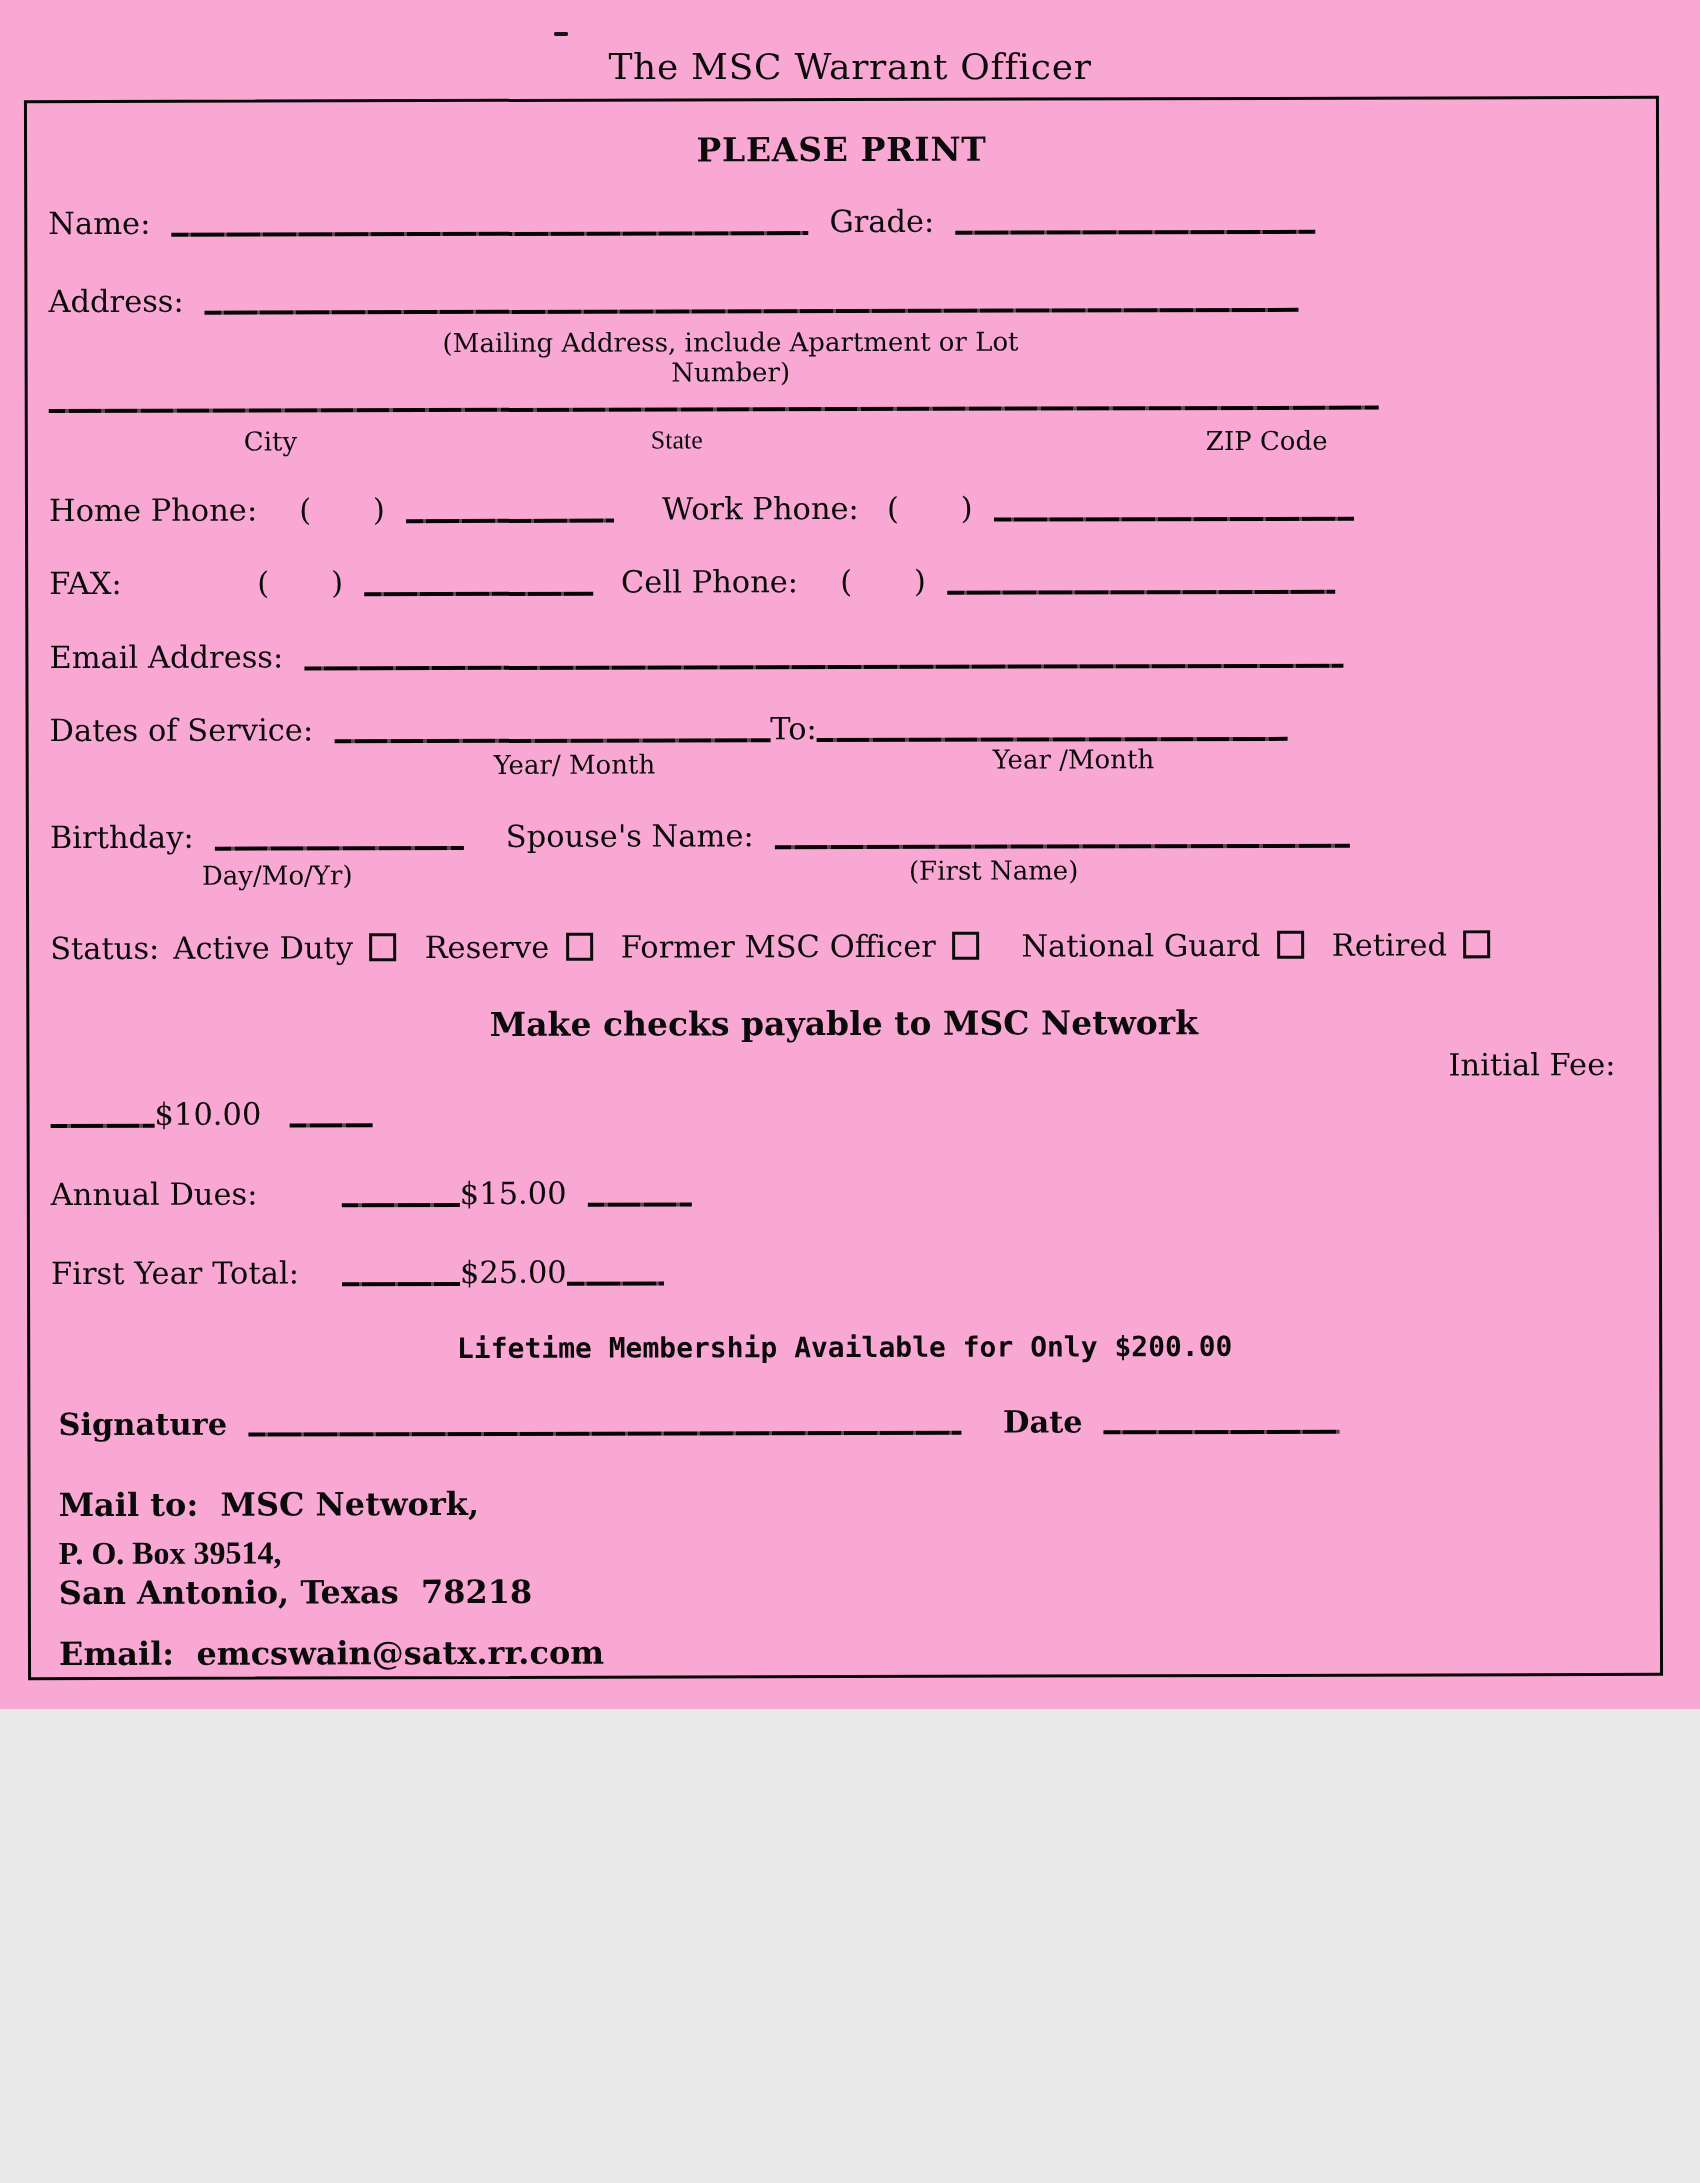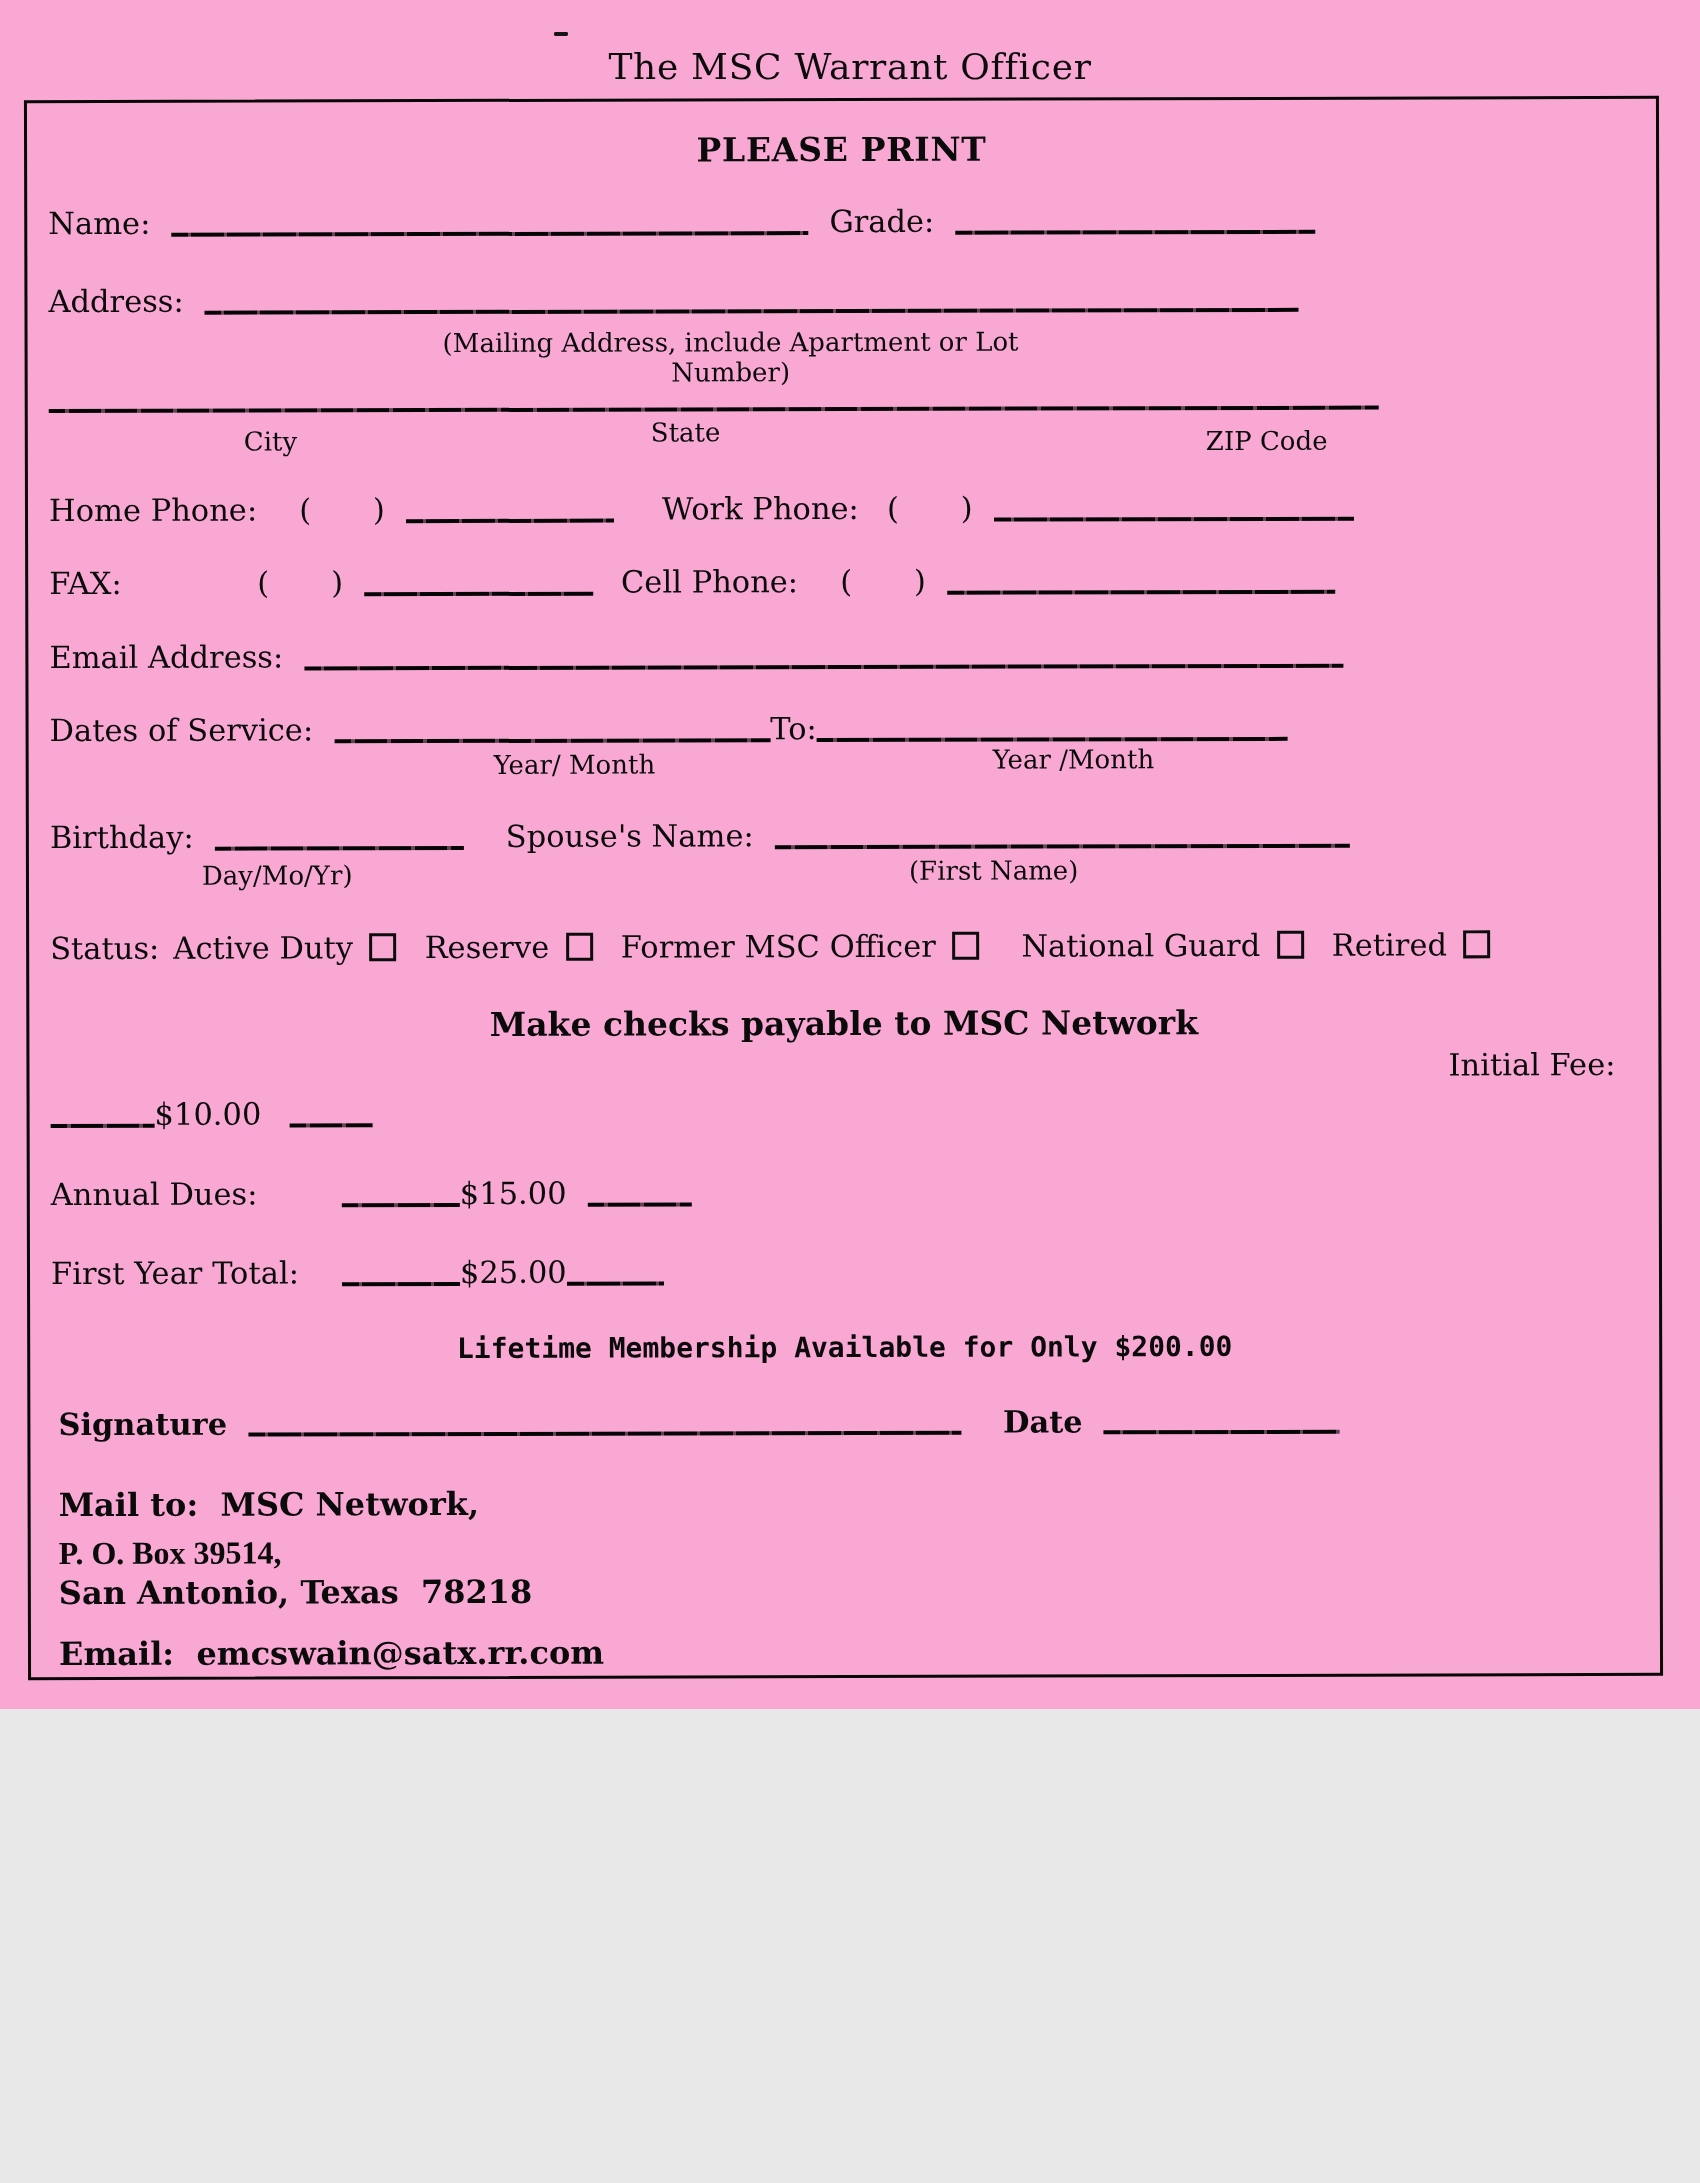--- a/index.html
+++ b/index.html
@@ -78,21 +78,21 @@
       <span>Address:</span>
       <span class="gap30"></span>
       <span class="ln" style="width:1094px;"></span>
     </div>
     <div class="hint" style="top:226px;left:388px;width:630px;text-align:center;">(Mailing Address, include Apartment or Lot Number)</div>
 
     <div class="row" style="top:306px;">
       <span class="ln" style="width:1330px;"></span>
     </div>
     <div class="hint" style="top:324px;left:216px;">City</div>
-    <div class="hint" style="top:316px;left:623px;">State</div>
+    <div class="hint" style="top:324px;left:623px;font-family:Liberation Serif, serif;">State</div>
     <div class="hint" style="top:326px;left:1178px;">ZIP Code</div>
 
     <div class="row" style="top:392px;">
       <span>Home Phone:</span>
       <span class="gap60"></span>
       <span>(</span>
       <span class="gap90"></span>
       <span>)</span>
       <span class="gap30"></span>
       <span class="ln" style="width:208px;"></span>

